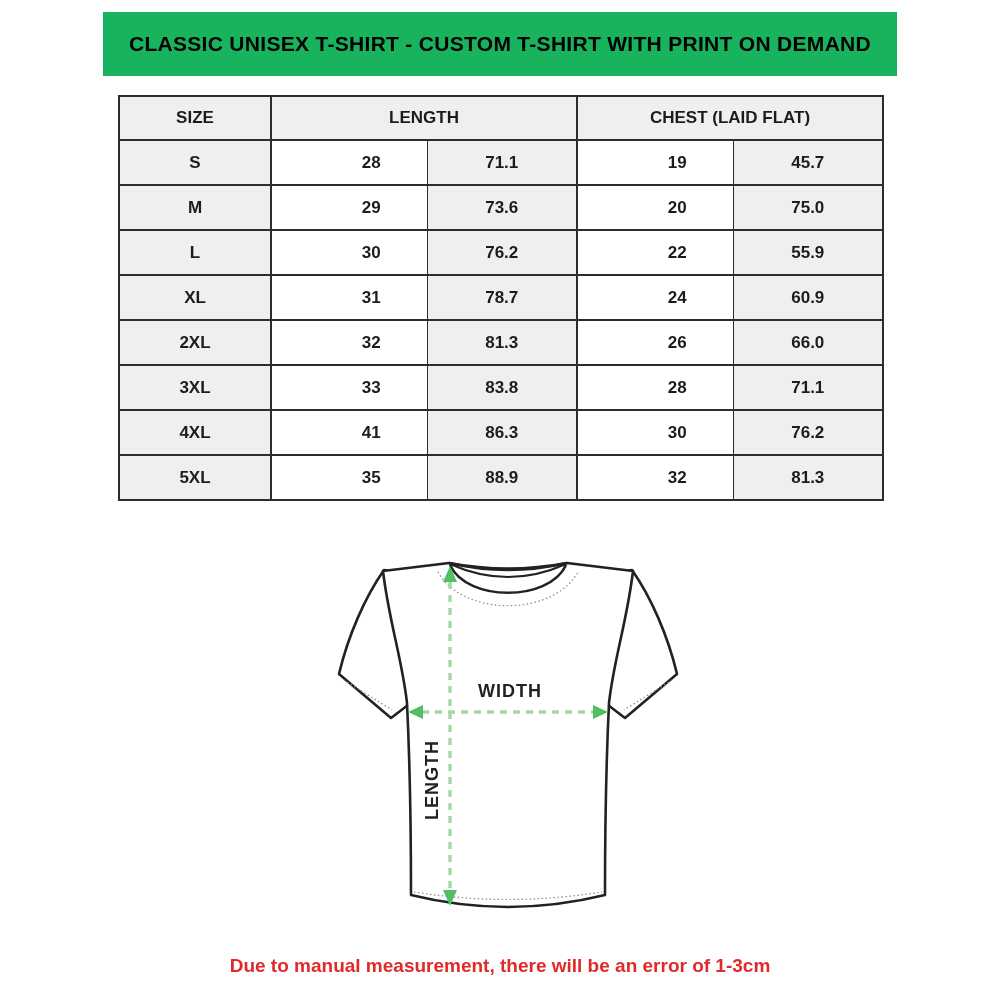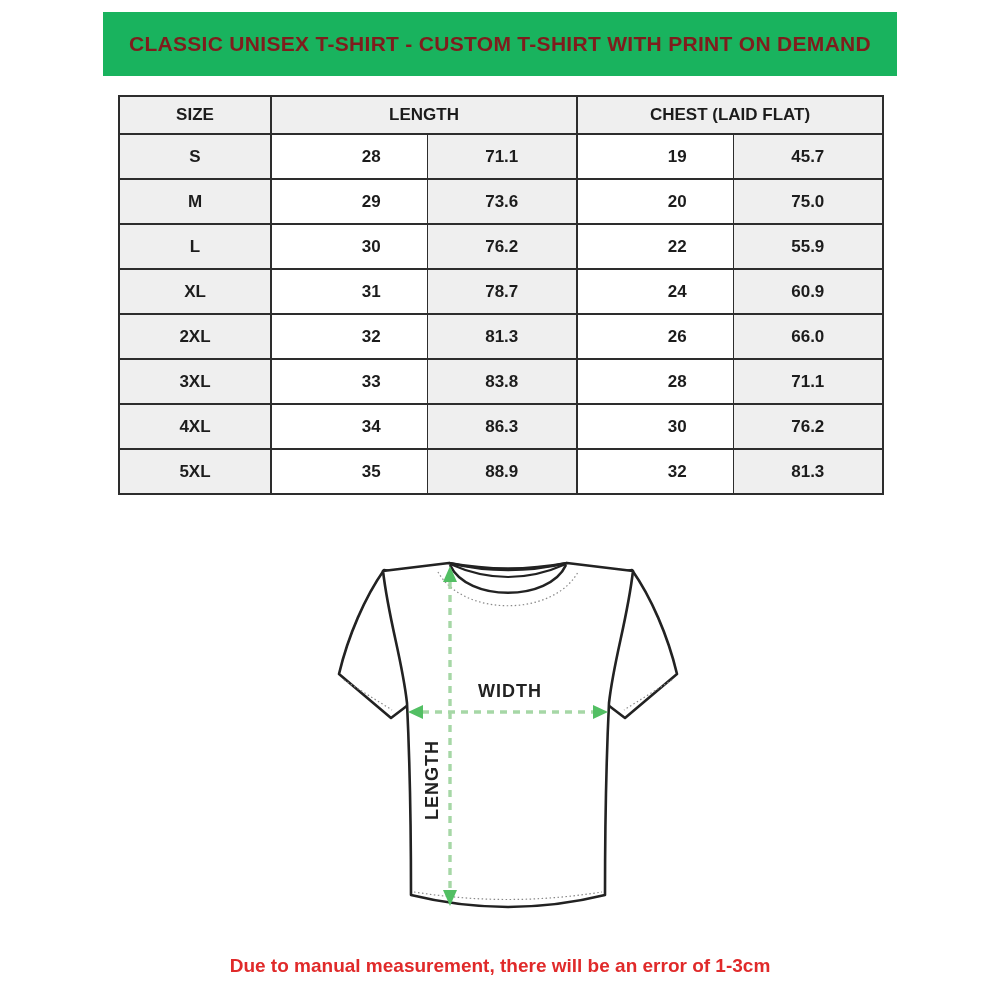--- a/index.html
+++ b/index.html
@@ -13,21 +13,21 @@
 
   
   .banner {
     position: absolute;
     left: 103px; top: 12px;
     width: 794px; height: 64px;
     background: #19b35e;
     display: flex; align-items: center; justify-content: center;
   }
   .banner h1 {
-    color: #7f1d1d;
+    color: #000000;
     font-size: 21px;
     font-weight: bold;
     letter-spacing: 0.3px;
     white-space: nowrap;
   }
 
   
   table.size-table {
     position: absolute;
     left: 118px; top: 95px;
@@ -37,21 +37,21 @@
   }
   .size-table th, .size-table td {
     border: 2px solid #2d2d2d;
     text-align: center;
     vertical-align: middle;
     font-weight: bold;
     font-size: 17px;
     color: #1c1c1c;
     padding: 0;
   }
-  .size-table th { height: 38px; background: #efefef; }
+  .size-table th { height: 44px; background: #efefef; }
   .size-table td { height: 45px; background: #ffffff; }
   .size-table td.col-size, .size-table td.col-cm { background: #efefef; }
   
   .size-table td.col-in { border-right-width: 1px; padding-left: 44px; }
   .size-table td.col-cm { border-left-width: 1px; text-align: center; }
 
   
   .diagram-wrap {
     position: absolute;
     left: 323px; top: 545px;
@@ -137,21 +137,21 @@
   </tr>
       <tr>
     <td class="col-size">3XL</td>
     <td class="col-in">33</td>
     <td class="col-cm">83.8</td>
     <td class="col-in">28</td>
     <td class="col-cm">71.1</td>
   </tr>
       <tr>
     <td class="col-size">4XL</td>
-    <td class="col-in">34</td>
+    <td class="col-in">41</td>
     <td class="col-cm">86.3</td>
     <td class="col-in">30</td>
     <td class="col-cm">76.2</td>
   </tr>
       <tr>
     <td class="col-size">5XL</td>
     <td class="col-in">35</td>
     <td class="col-cm">88.9</td>
     <td class="col-in">32</td>
     <td class="col-cm">81.3</td>

